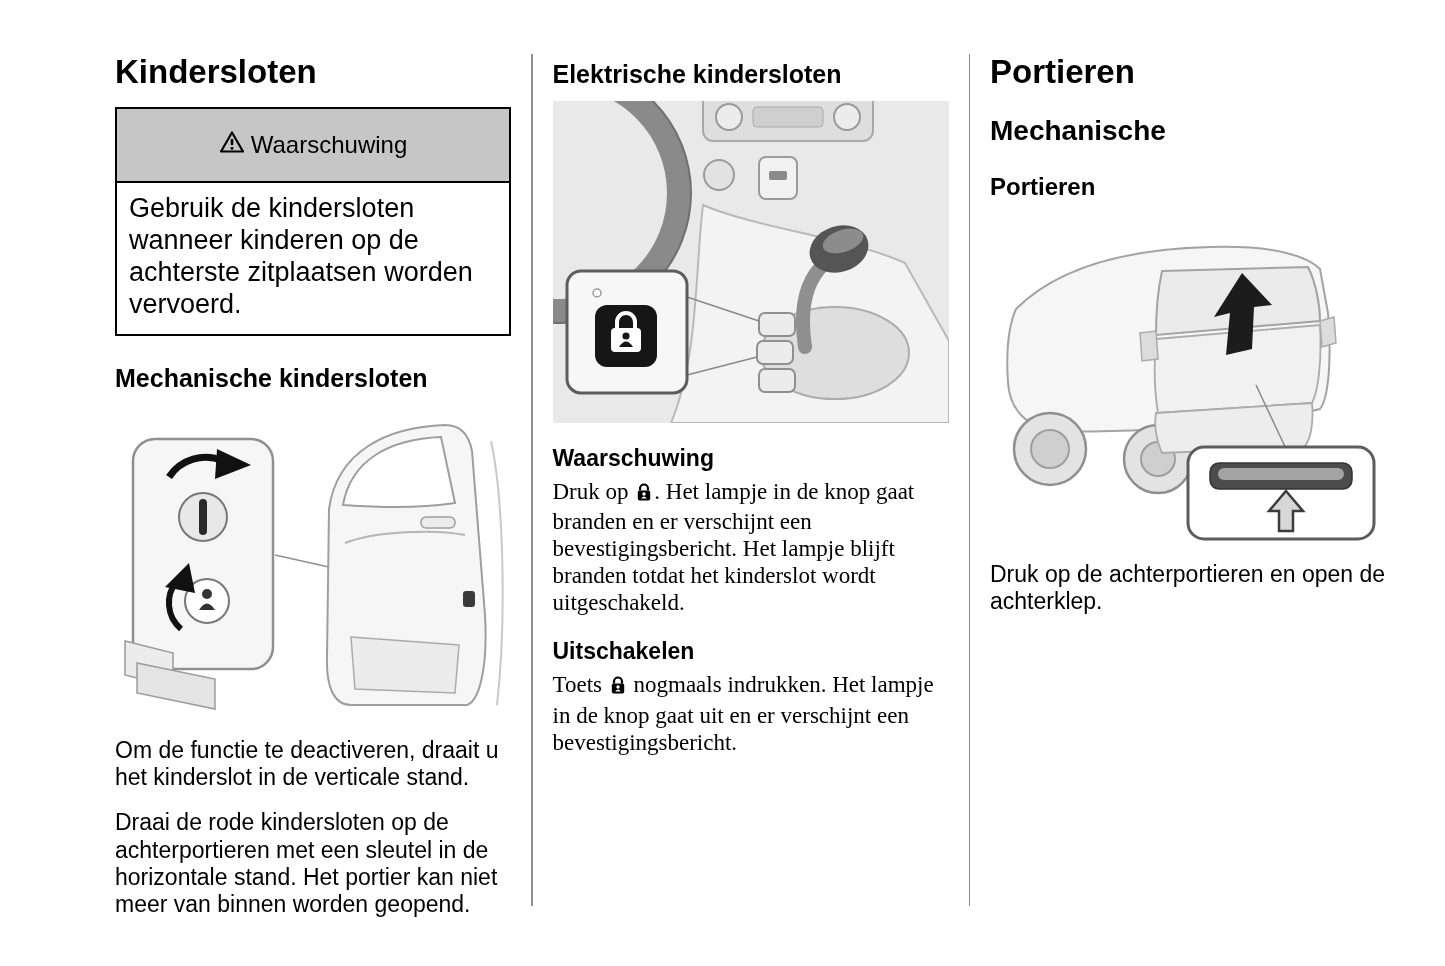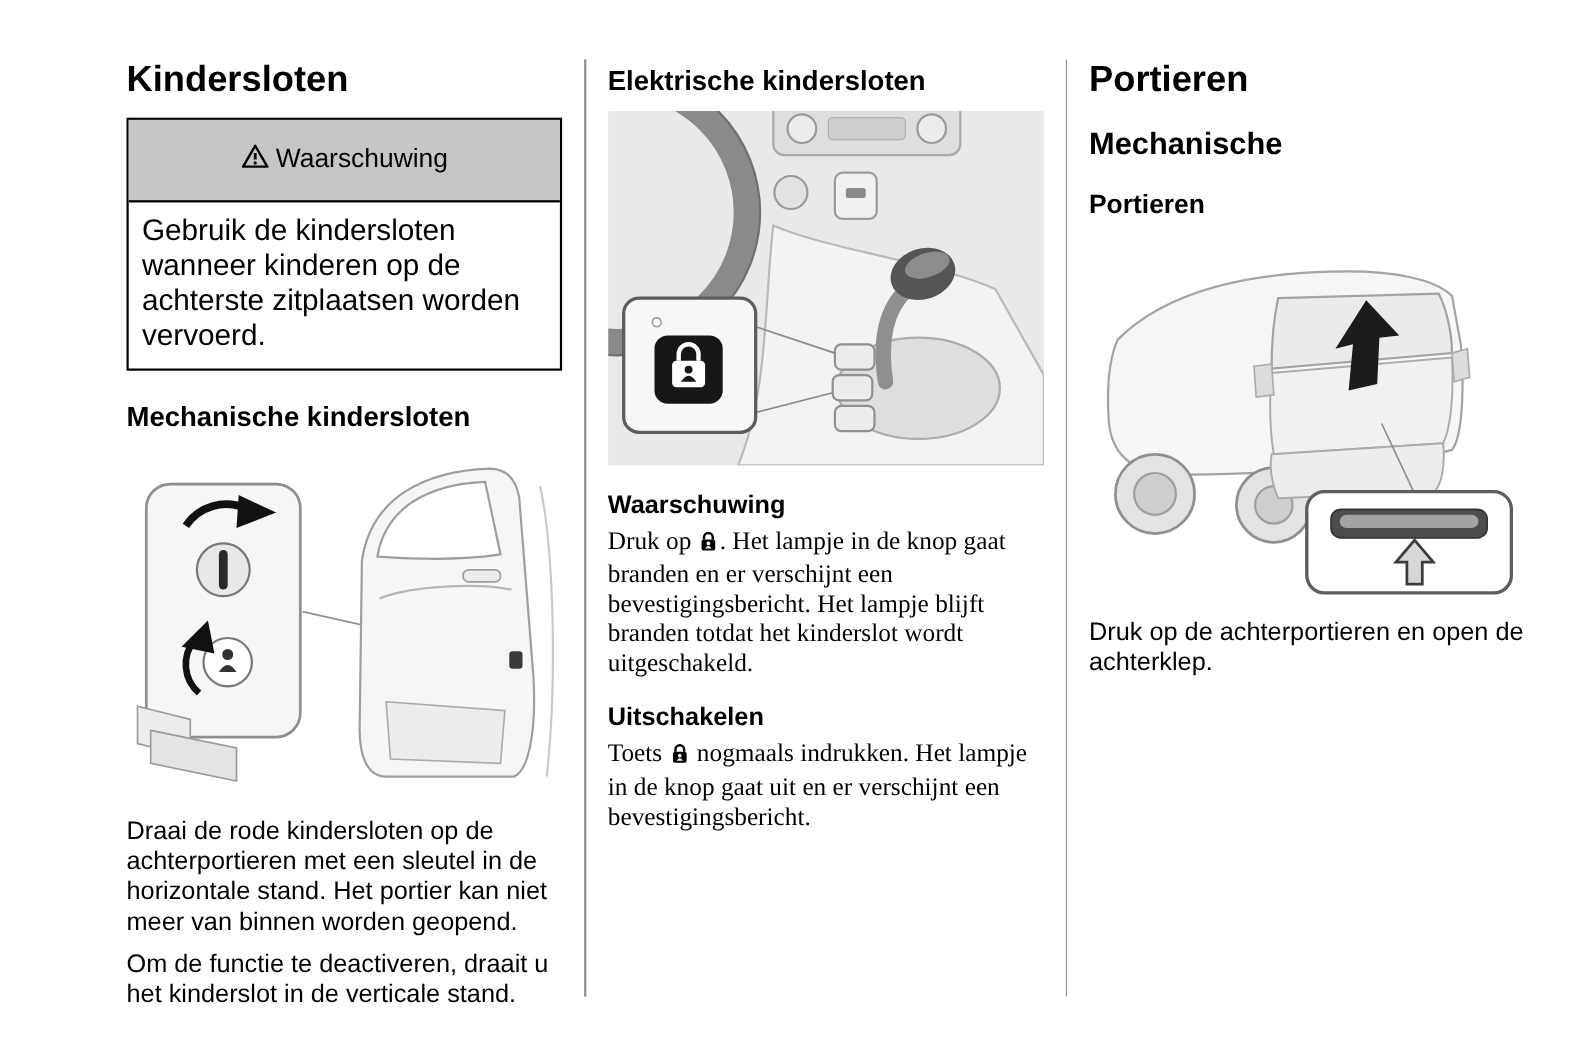--- a/index.html
+++ b/index.html
@@ -95,22 +95,22 @@
             <path d="M228,100 C236,54 276,34 326,32 L340,98 C300,104 260,102 228,100 Z" fill="#ffffff" stroke="#9e9e9e" stroke-width="2"></path>
             <path d="M230,138 C260,126 320,124 350,130" fill="none" stroke="#b5b5b5" stroke-width="2"></path>
             <rect x="306" y="112" width="34" height="11" rx="5" fill="#ececec" stroke="#9e9e9e" stroke-width="1.5"></rect>
             <path d="M236,232 L344,240 L340,288 L240,284 Z" fill="#ececec" stroke="#ababab" stroke-width="1.5"></path>
             <rect x="348" y="186" width="12" height="16" rx="3" fill="#3a3a3a"></rect>
             <path d="M376,36 C388,90 392,210 382,300" fill="none" stroke="#c9c9c9" stroke-width="2"></path>
           </g>
         </svg>
       </figure>
 
+      <p class="body-text">Om de functie te deactiveren, draait u het kinderslot in de verticale stand.</p>
       <p class="body-text" style="margin-top:18px;">Draai de rode kindersloten op de achterportieren met een sleutel in de horizontale stand. Het portier kan niet meer van binnen worden geopend.</p>
-      <p class="body-text">Om de functie te deactiveren, draait u het kinderslot in de verticale stand.</p>
     </section>
 
     <div class="col-divider"></div>
 
     <section class="col">
       <h2 class="h2-section" style="margin-top:8px;">Elektrische kindersloten</h2>
 
       <figure class="fig fig-gray">
         <svg width="396" height="322" viewBox="0 0 396 322">
           <rect x="0" y="0" width="396" height="322" fill="#e9e9e9"></rect>

